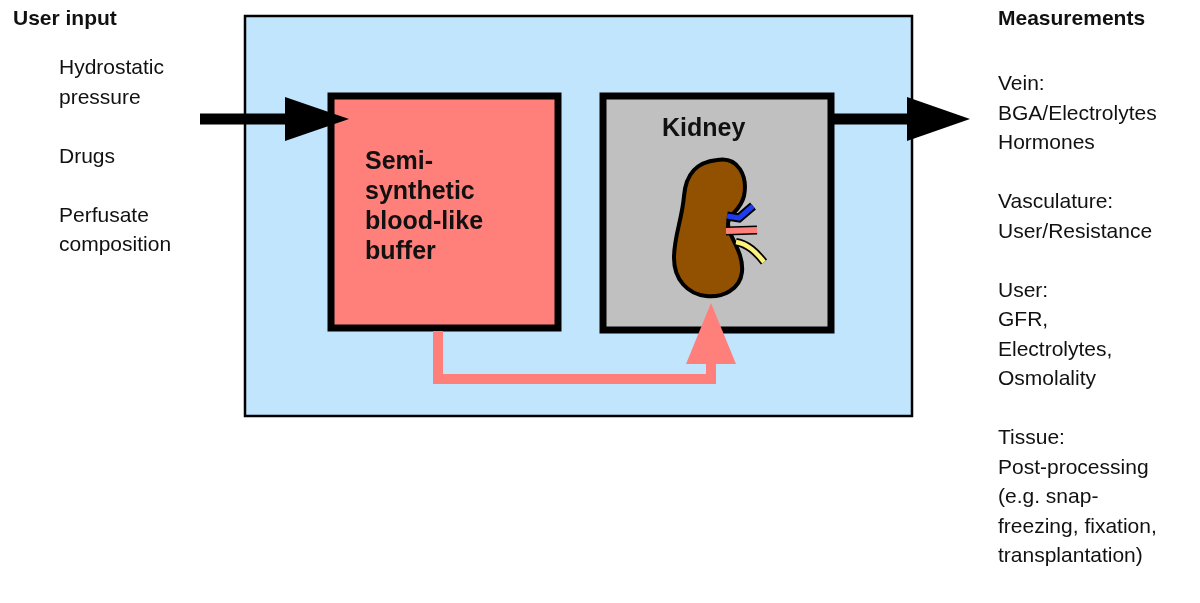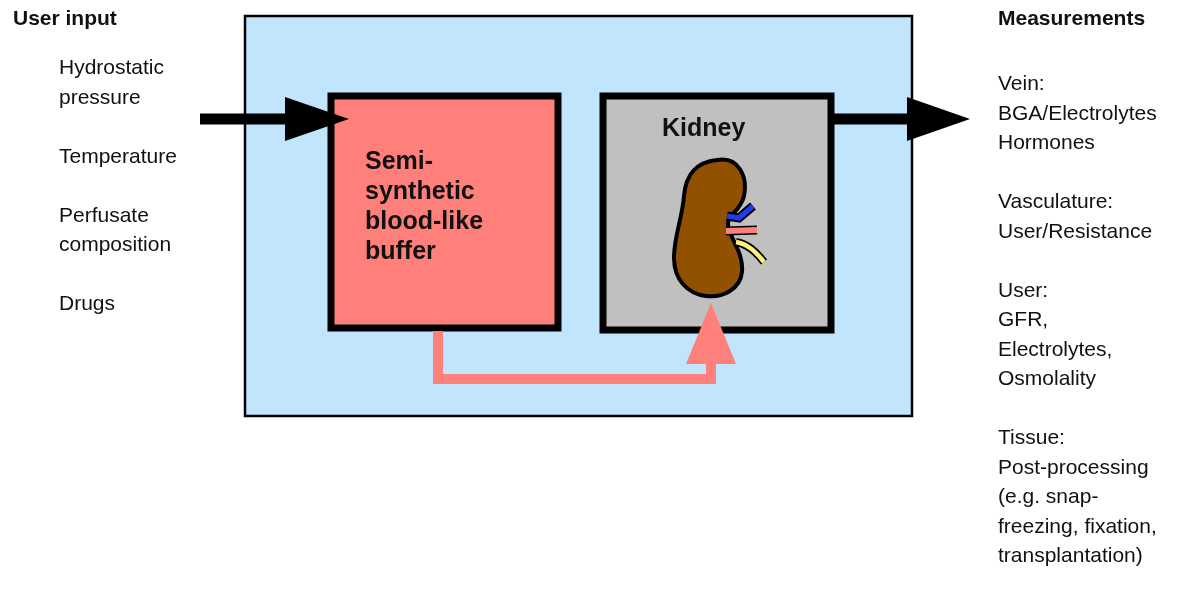--- a/index.html
+++ b/index.html
@@ -89,24 +89,23 @@
 
     <path d="M 736 242 C 748 244, 756 252, 764 262" fill="none" stroke="#000" stroke-width="8"></path>
     <path id="ureter-fill" d="M 736 242 C 748 244, 756 252, 764 262" fill="none" stroke-width="4.5" stroke="#fdf27c"></path>
   </g>
 </svg>
 
 <div id="user-input-heading" class="heading">User input</div>
 <div id="user-input-list" class="col">
   <div class="item">Hydrostatic
 pressure</div>
-  <div class="item">Temperature</div>
+  <div class="item">Drugs</div>
   <div class="item">Perfusate
 composition</div>
-  <div class="item">Drugs</div>
 </div>
 
 <div id="buffer-label" class="box-label">Semi-
 synthetic
 blood-like
 buffer</div>
 <div id="kidney-label" class="box-label">Kidney</div>
 
 <div id="measurements-heading" class="heading">Measurements</div>
 <div id="measurements-list" class="col">

